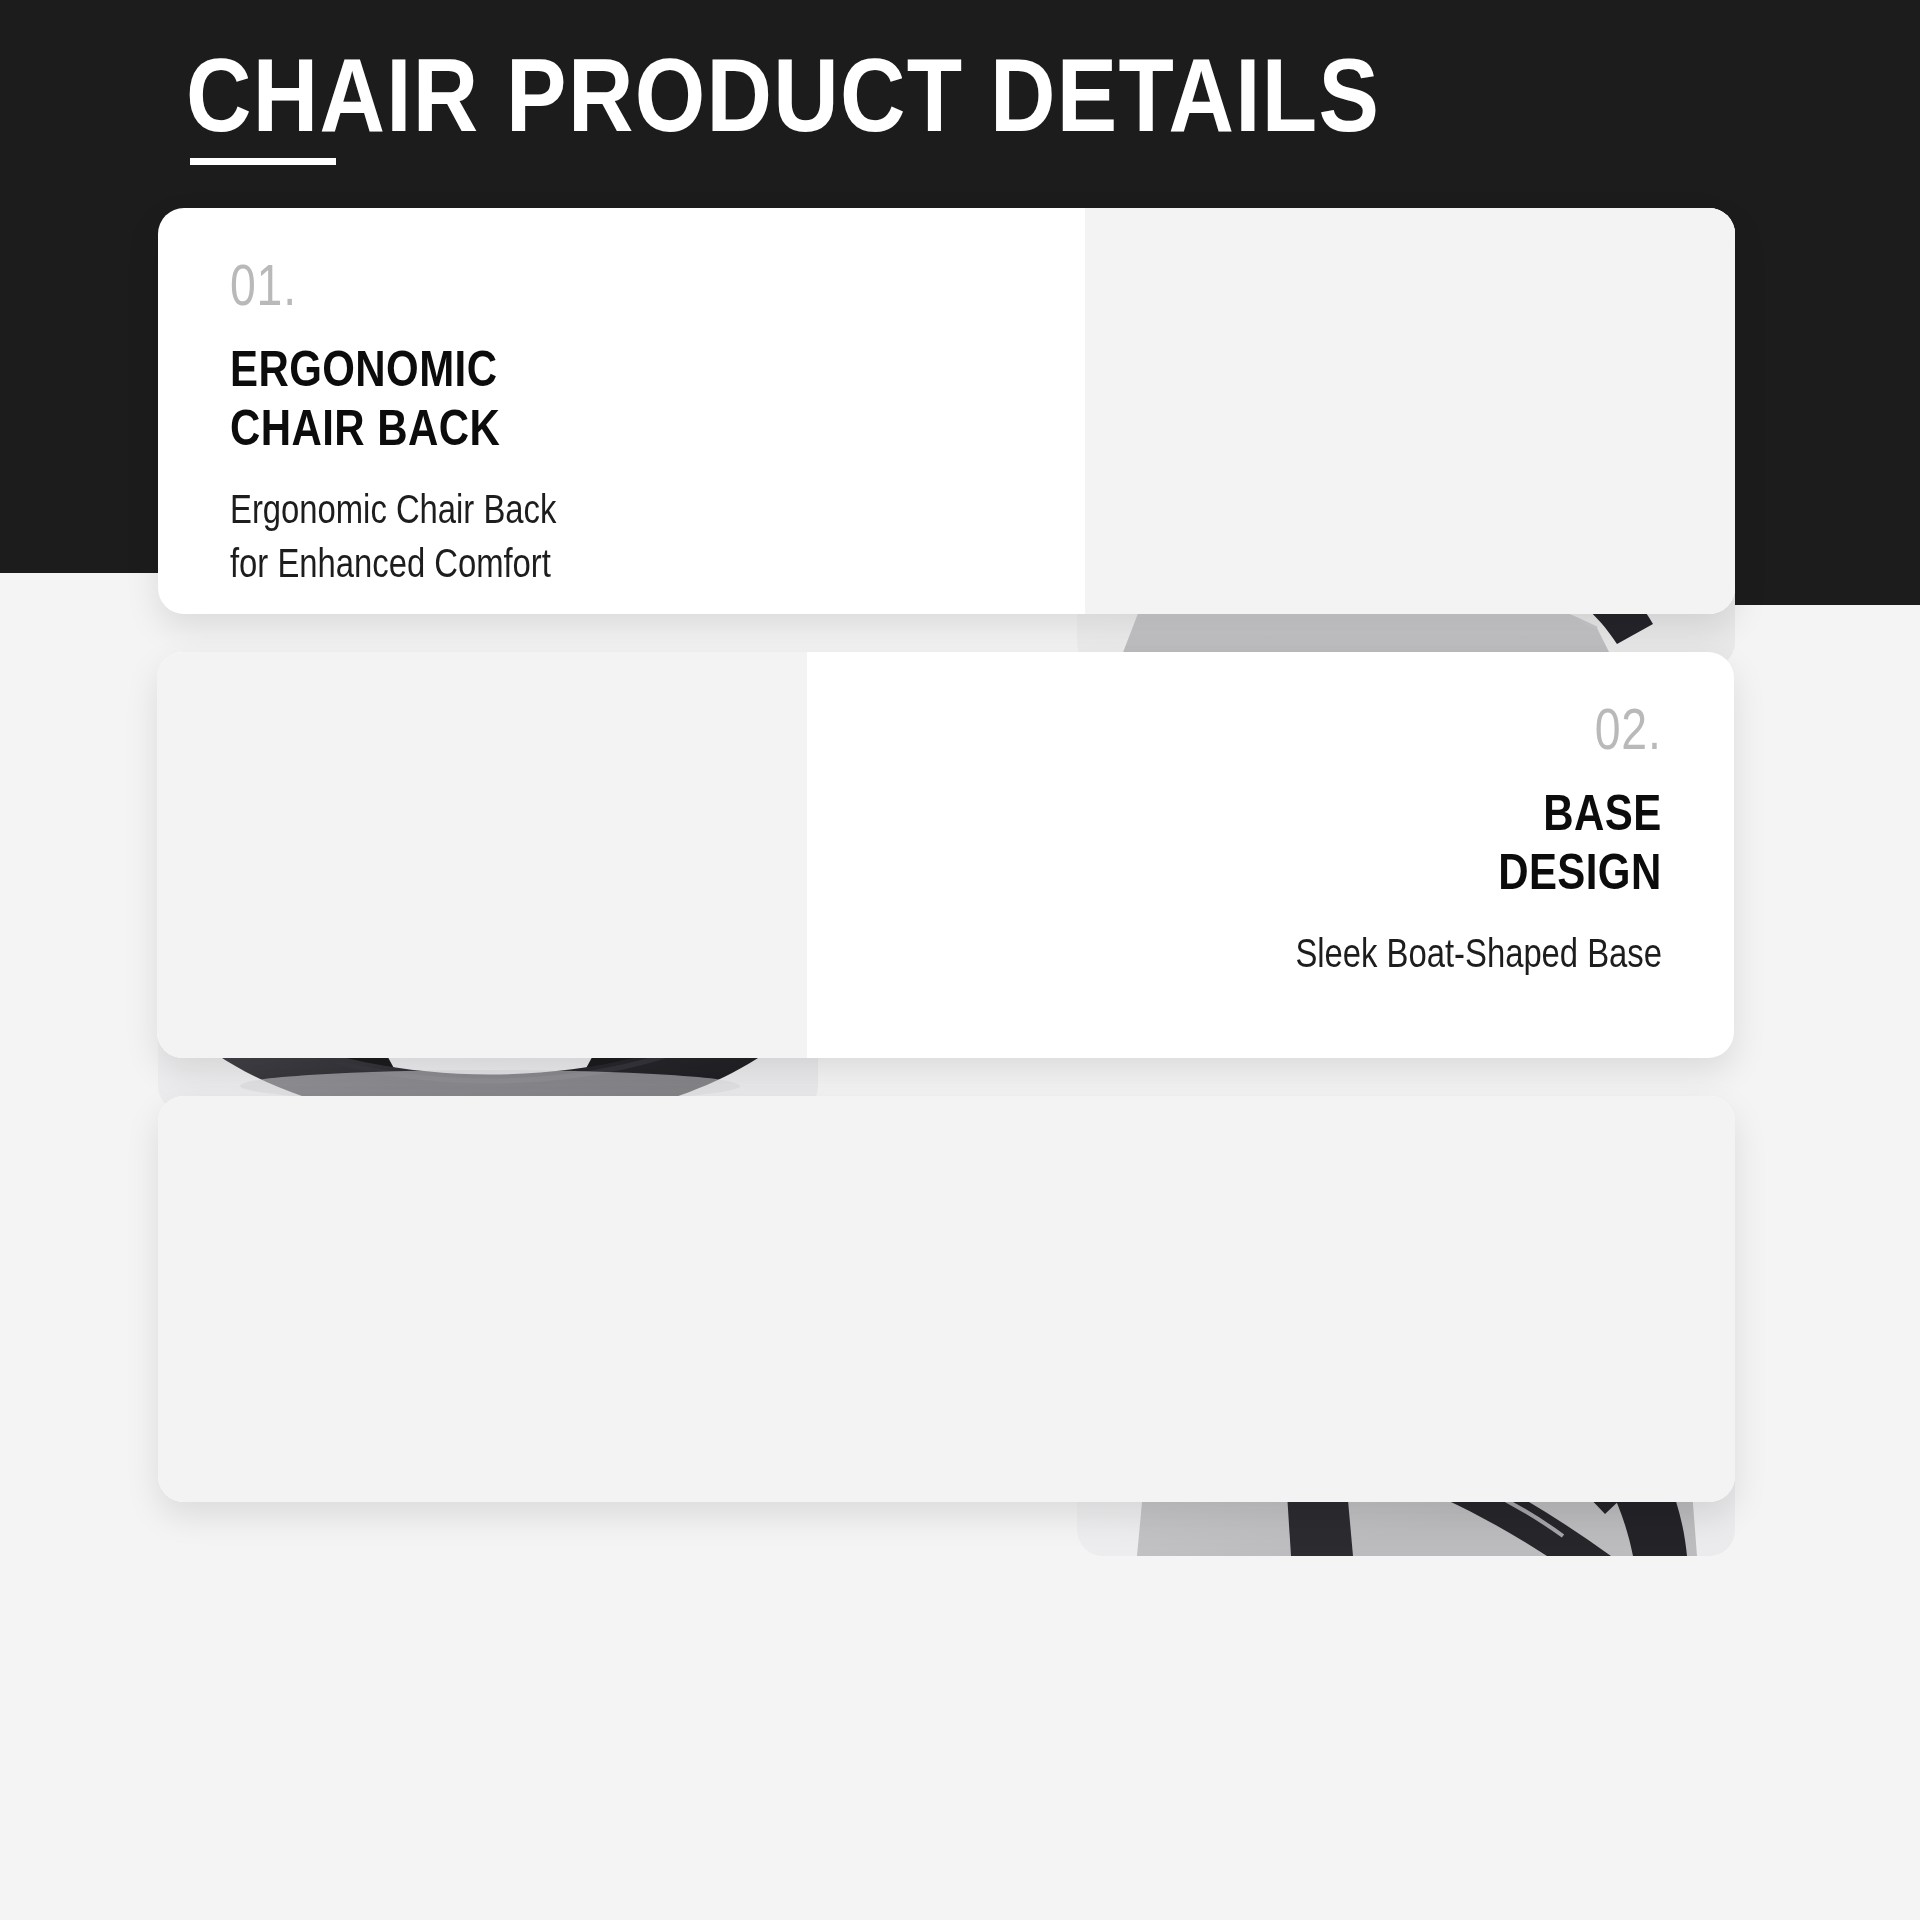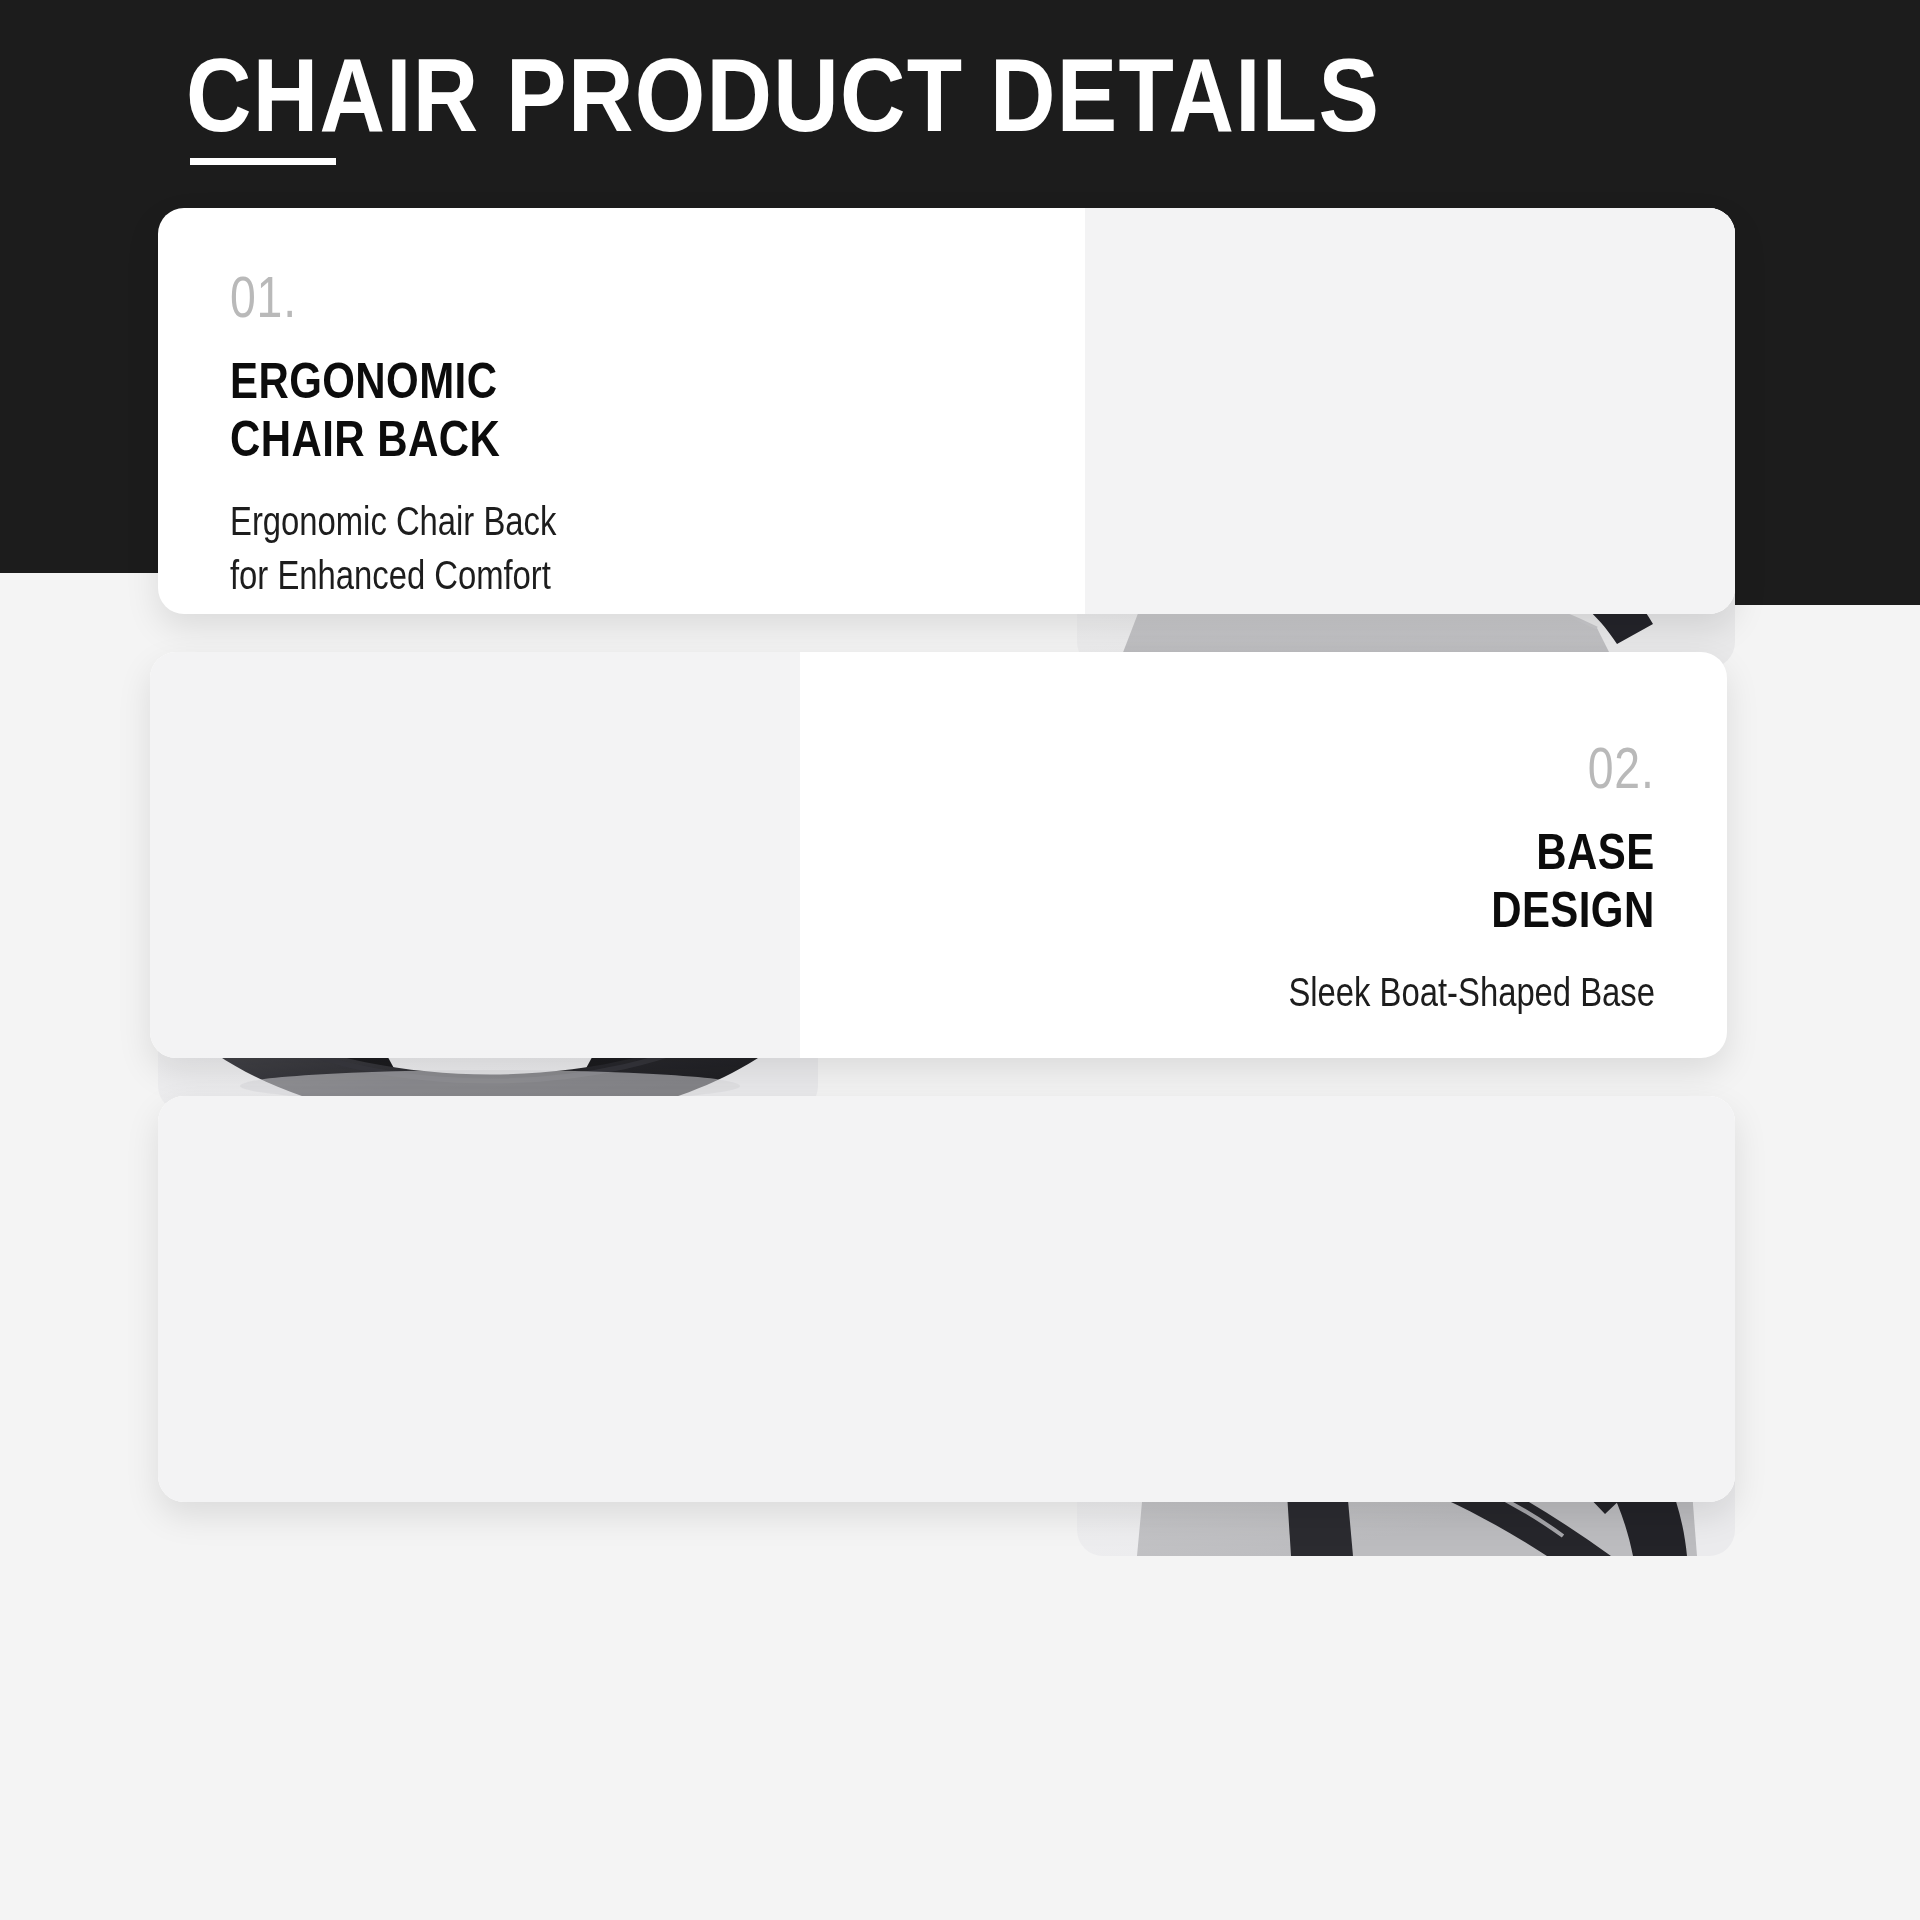--- a/index.html
+++ b/index.html
@@ -39,27 +39,27 @@
   
   .card {
     position:absolute; z-index:3;
     border-radius:26px;
     background:#ffffff;
     box-shadow:0 14px 34px rgba(0,0,0,0.10);
     overflow:hidden;
     display:flex;
   }
   .card-1 { left:158px; top:208px;  width:1577px; height:406px; }
-  .card-2 { left:150px; top:652px;  width:1577px; height:406px; }
+  .card-2 { left:157px; top:652px;  width:1577px; height:406px; }
   .card-3 { left:158px; top:1096px; width:1577px; height:406px; }
 
   
   .txt {
     width:927px; padding:48px 72px 0 72px;
-    display:flex; flex-direction:column; justify-content:center;
+    display:flex; flex-direction:column; justify-content:flex-start;
   }
   .txt.right { align-items:flex-end; text-align:right; }
   .txt.left  { align-items:flex-start; text-align:left; }
 
   .num {
     color:#b9b9b9;
     font-size:58px; font-weight:400; line-height:1.0;
     letter-spacing:1px;
     transform:scaleX(0.80); transform-origin:left top;
   }

